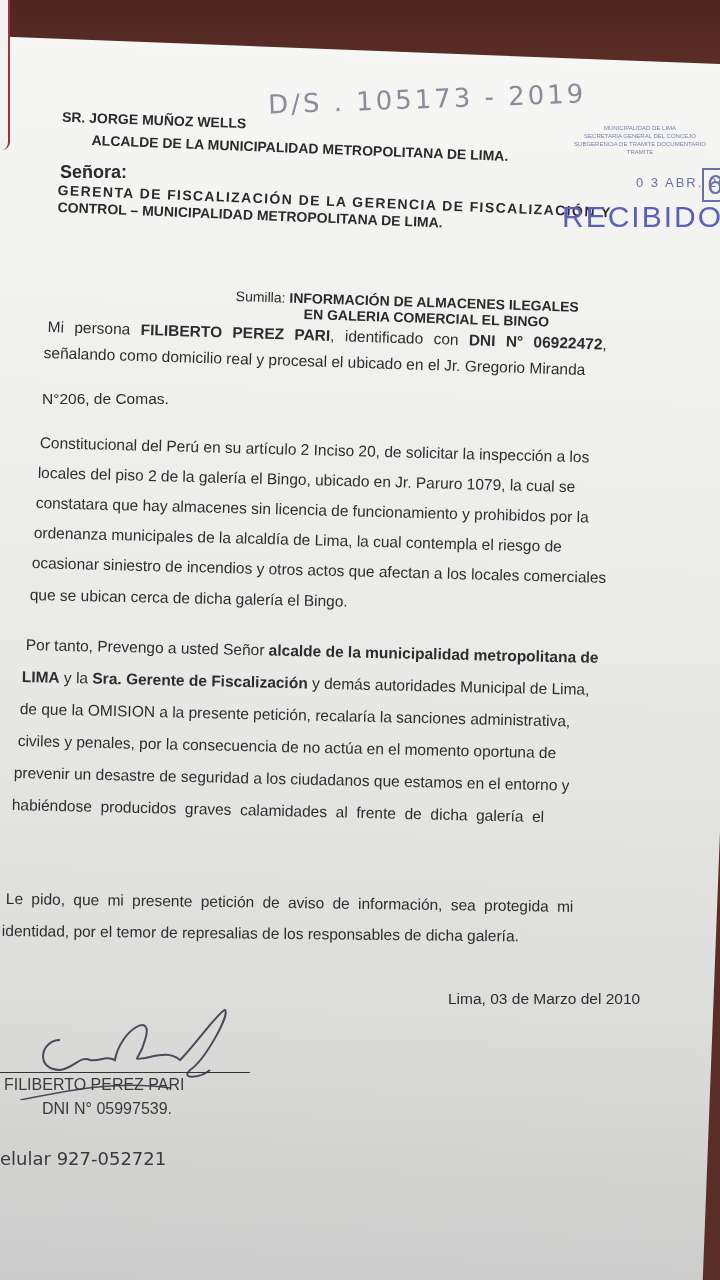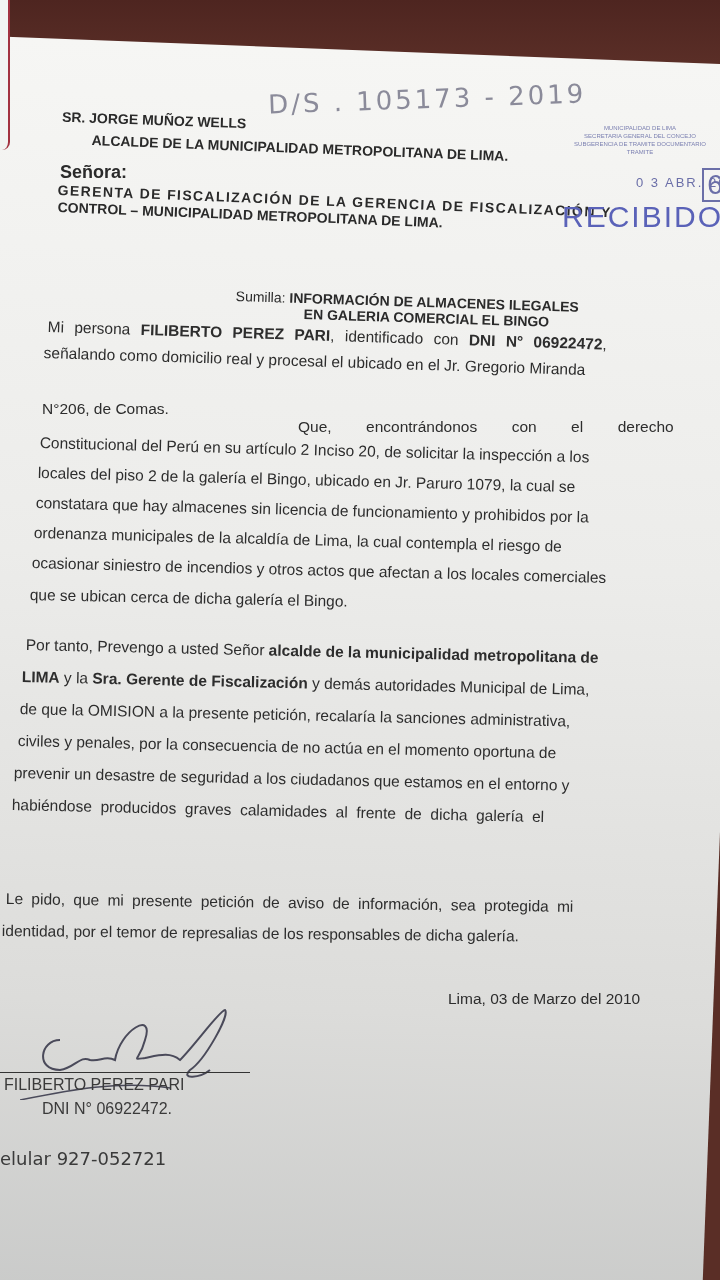--- a/index.html
+++ b/index.html
@@ -77,23 +77,22 @@
   <div class="abs" style="left:236px; top:288px; font-size:14px; transform:rotate(1.8deg); transform-origin:0 0;">
     <span>Sumilla:</span>
     <span class="bold">INFORMACIÓN DE ALMACENES ILEGALES</span>
   </div>
   <div class="abs bold" style="left:304px; top:306px; font-size:14px; transform:rotate(1.8deg); transform-origin:0 0;">EN GALERIA  COMERCIAL EL BINGO</div>
 
   <div class="abs body-txt" style="left:48px; top:318px; transform:rotate(1.8deg); transform-origin:0 0; word-spacing:6px;">
     <span>Mi persona </span><span class="bold">FILIBERTO PEREZ PARI</span><span>, identificado con </span><span class="bold">DNI N° 06922472</span><span>,</span>
   </div>
   <div class="abs body-txt" style="left:44px; top:344px; transform:rotate(1.8deg); transform-origin:0 0;">señalando como domicilio real y procesal el ubicado en el Jr. Gregorio Miranda</div>
-  <div class="abs body-txt" style="left:42px; top:400px;">N°206, de Comas.</div>
+  <div class="abs body-txt" style="left:42px; top:390px;">N°206, de Comas.</div>
 
-  <div class="abs body-txt" style="left:298px; top:418px; white-space:pre;">Que,        encontrándonos        con        el        derecho</div>
   <div class="abs body-txt" style="left:40px; top:434px; transform:rotate(1.5deg); transform-origin:0 0;">Constitucional del Perú en su artículo 2 Inciso 20, de solicitar la inspección a los</div>
   <div class="abs body-txt" style="left:38px; top:464px; transform:rotate(1.5deg); transform-origin:0 0;">locales del piso 2 de la galería el Bingo, ubicado en Jr. Paruro 1079, la cual se</div>
   <div class="abs body-txt" style="left:36px; top:494px; transform:rotate(1.5deg); transform-origin:0 0;">constatara que hay almacenes sin licencia de funcionamiento y prohibidos por la</div>
   <div class="abs body-txt" style="left:34px; top:524px; transform:rotate(1.5deg); transform-origin:0 0;">ordenanza municipales de la alcaldía de Lima, la cual contempla el riesgo de</div>
   <div class="abs body-txt" style="left:32px; top:554px; transform:rotate(1.5deg); transform-origin:0 0;">ocasionar siniestro de incendios y otros actos que afectan a los locales comerciales</div>
   <div class="abs body-txt" style="left:30px; top:586px; transform:rotate(1.2deg); transform-origin:0 0;">que se ubican cerca de dicha galería el Bingo.</div>
 
   <div class="abs body-txt" style="left:26px; top:636px; transform:rotate(1.3deg); transform-origin:0 0;">
     <span>Por tanto, Prevengo a usted Señor </span><span class="bold">alcalde de la municipalidad metropolitana de</span>
   </div>
@@ -109,15 +108,15 @@
   <div class="abs body-txt" style="left:2px; top:922px; transform:rotate(0.6deg); transform-origin:0 0;">identidad, por el temor de represalias de los responsables de dicha galería.</div>
 
   <div class="abs body-txt" style="left:448px; top:990px;">Lima, 03 de Marzo del 2010</div>
 
   <svg class="abs" style="left:20px; top:1000px;" width="220" height="100" viewBox="0 0 220 100">
     <path d="M40 40 C20 40,15 70,40 70 C55 68,60 55,70 60 C80 62,85 55,95 60 C100 30,135 10,125 40 C120 60,110 60,125 58 C140 55,150 52,160 60 C175 45,200 10,205 10 C210 15,185 60,170 70 C160 80,180 78,190 70" fill="none" stroke="#4a4a5a" stroke-width="2"></path>
     <path d="M0 100 C50 90,100 80,150 88" fill="none" stroke="#4a4a5a" stroke-width="1.5"></path>
   </svg>
   <div class="sig-line" style="left:0; top:1072px; width:250px;"></div>
   <div class="abs" style="left:4px; top:1076px; font-size:16px; color:#3a3a3a;">FILIBERTO PEREZ PARI</div>
-  <div class="abs" style="left:42px; top:1100px; font-size:16px; color:#3a3a3a;">DNI N° 06922472.</div>
+  <div class="abs" style="left:42px; top:1100px; font-size:16px; color:#3a3a3a;">DNI N° 05997539.</div>
   <div class="abs celular" style="left:0; top:1148px;text-align:right;">elular 927-052721</div>
 </div>
 
 </body></html>

